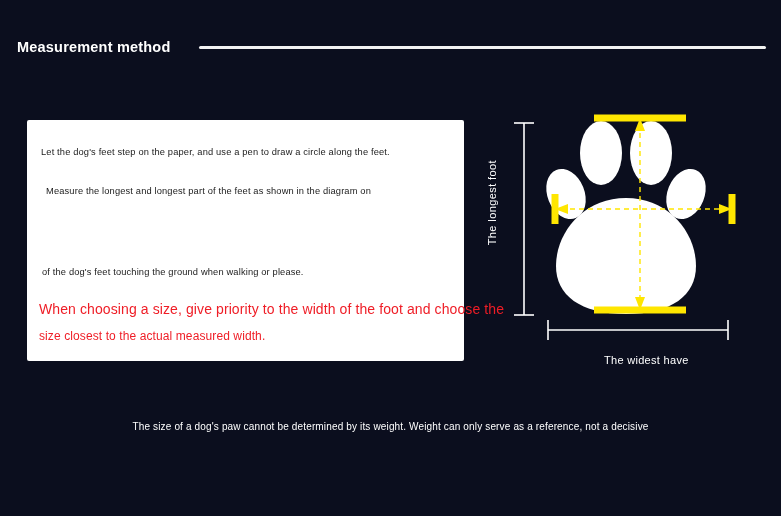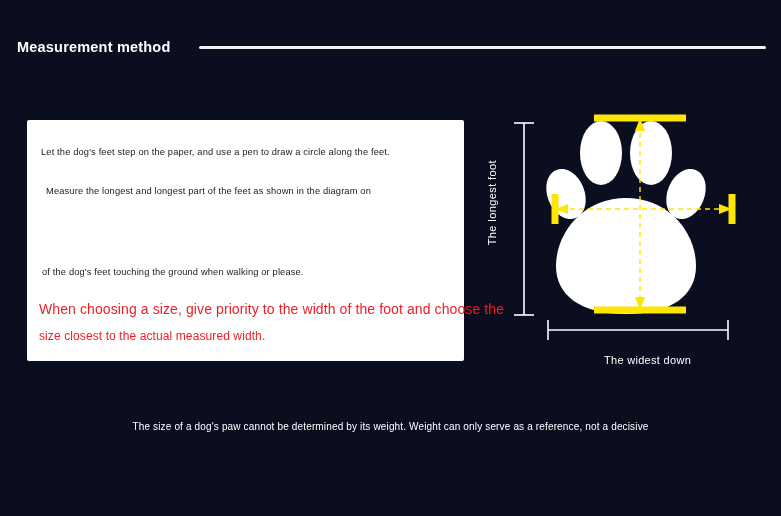--- a/index.html
+++ b/index.html
@@ -203,19 +203,19 @@
 
       <g stroke="#ffe600" stroke-width="1.4" fill="none">
         <line x1="61" y1="119" x2="226" y2="119" stroke-dasharray="5 4"></line>
         <polygon points="55,119 68,114 68,124" fill="#ffe600" stroke="none"></polygon>
         <polygon points="232,119 219,114 219,124" fill="#ffe600" stroke="none"></polygon>
       </g>
     </svg>
   </div>
 
   <div id="label-longest">The longest foot</div>
-  <div id="label-widest">The widest down</div>
+  <div id="label-widest">The widest have</div>
 
   <div id="footer">
     <div class="fline">The size of a dog's paw cannot be determined by its weight. Weight can only serve as a reference, not a decisive</div>
   </div>
 
 </div>
 
 </body></html>

